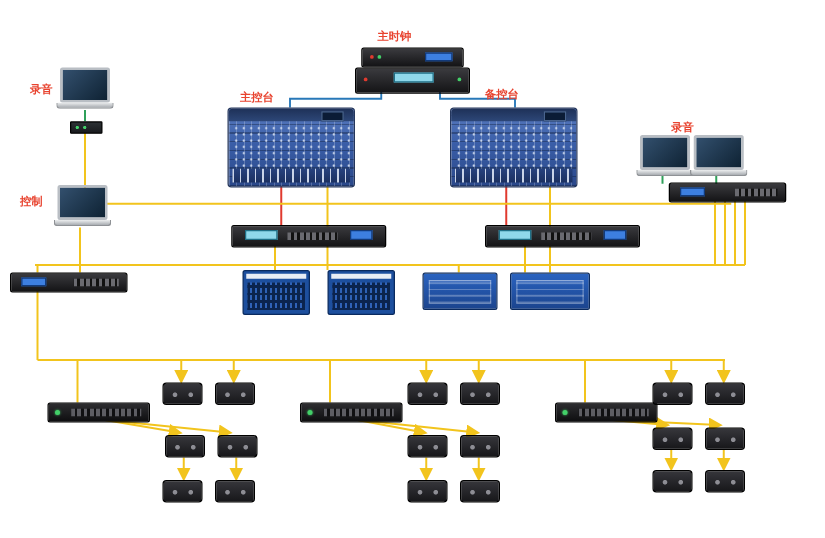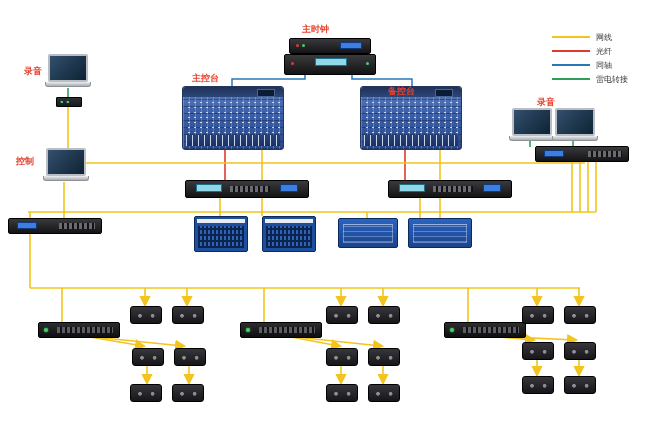--- a/index.html
+++ b/index.html
@@ -140,42 +140,24 @@
       <polyline class="wire-y" marker-end="url(#ay)" points="286,336 381,346"></polyline>
       <polyline class="wire-y" marker-end="url(#ay)" points="341,366 341,382"></polyline>
       <polyline class="wire-y" marker-end="url(#ay)" points="383,366 383,382"></polyline>
       <polyline class="wire-y" marker-end="url(#ay)" points="490,336 533,340"></polyline>
       <polyline class="wire-y" marker-end="url(#ay)" points="490,336 575,340"></polyline>
       <polyline class="wire-y" marker-end="url(#ay)" points="537,360 537,374"></polyline>
       <polyline class="wire-y" marker-end="url(#ay)" points="579,360 579,374"></polyline>
     </g>
   </svg>
 
-  <div class="legend">
-    <div class="lg-row">
-      <span class="lg-line" style="background: rgb(242, 196, 29);"></span>
-      <span class="lg-label">网线</span>
-    </div>
-    <div class="lg-row">
-      <span class="lg-line" style="background: rgb(224, 58, 47);"></span>
-      <span class="lg-label">光纤</span>
-    </div>
-    <div class="lg-row">
-      <span class="lg-line" style="background: rgb(40, 120, 184);"></span>
-      <span class="lg-label">同轴</span>
-    </div>
-    <div class="lg-row">
-      <span class="lg-line" style="background: rgb(47, 160, 90);"></span>
-      <span class="lg-label">雷电转接</span>
-    </div>
-  </div>
 
   <div class="rlab" style="left:302px;top:24px;">主时钟</div>
   <div class="rlab" style="left:192px;top:73px;">主控台</div>
-  <div class="rlab" style="left:388px;top:87px;font-family:Liberation Mono, monospace;">备控台</div>
+  <div class="rlab" style="left:388px;top:70px;">备控台</div>
   <div class="rlab" style="left:24px;top:66px;">录音</div>
   <div class="rlab" style="left:537px;top:97px;">录音</div>
   <div class="rlab" style="left:16px;top:156px;">控制</div>
 
   <div class="dev rack" style="left:289px;top:38px;width:80px;height:14px;">
     <span class="led" style="left:6px;top:5px;background:#e03a2f;"></span>
     <span class="led" style="left:12px;top:5px;background:#43d069;"></span>
     <span class="lcd blue" style="right:8px;width:20px;height:5px;"></span>
   </div>
   <div class="dev rack" style="left:284px;top:54px;width:90px;height:19px;">

